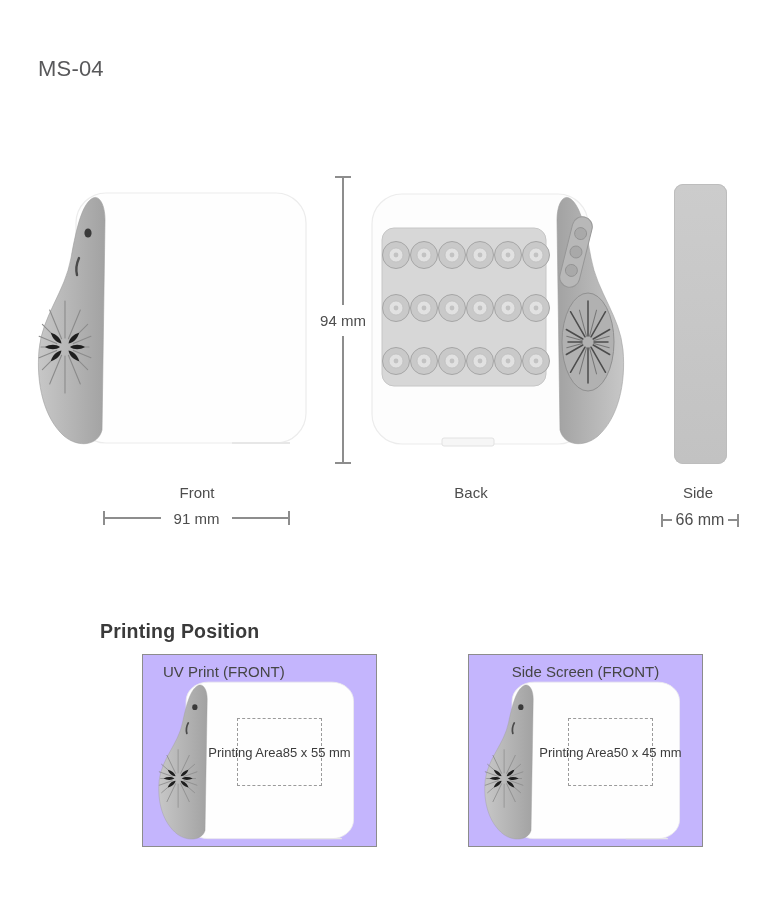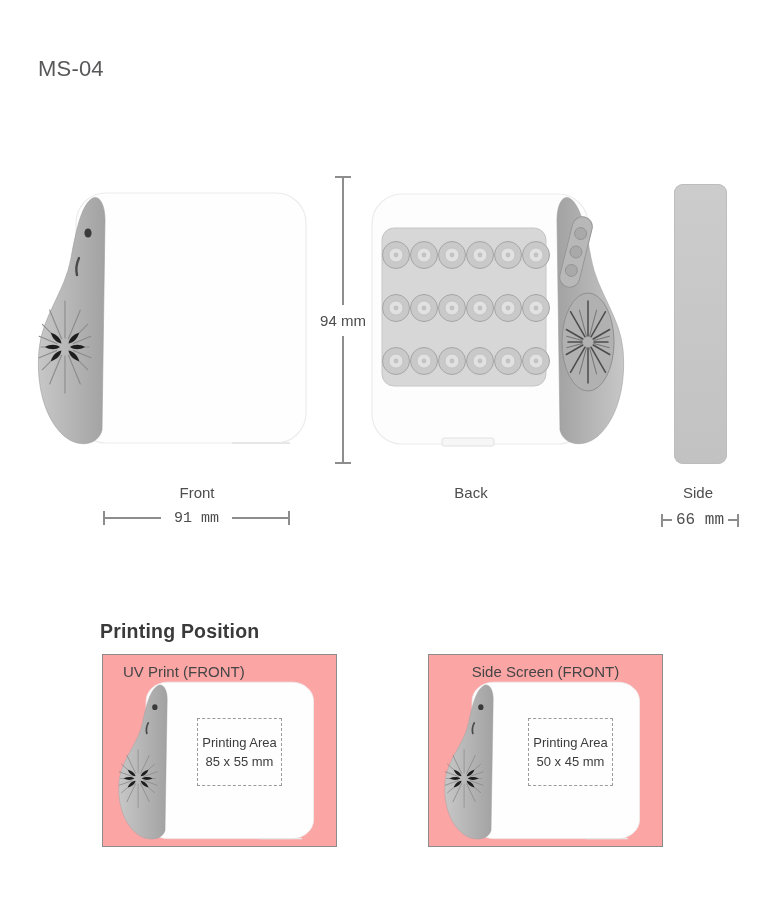--- a/index.html
+++ b/index.html
@@ -22,42 +22,42 @@
   
   .vdim{left:318px;top:176px;width:50px;height:288px;display:flex;flex-direction:column;align-items:center;}
   .vdim .cap{width:16px;height:2px;background:#8d8d8d;flex:0 0 auto;}
   .vdim .vline{width:2px;background:#8d8d8d;flex:1 1 auto;}
   .dim-text{font-size:15px;color:#4d4d4d;white-space:nowrap;}
   .vdim .dim-text{margin:7px 16px;text-align:center;}
 
   .hdim{display:flex;align-items:center;height:16px;}
   .hdim .cap{width:2px;height:14px;background:#8d8d8d;flex:0 0 auto;}
   .hdim .hline{height:2px;background:#8d8d8d;flex:1 1 auto;}
-  .hdim .dim-text{margin:0 13px;font-family:Liberation Mono, monospace;}
+  .hdim .dim-text{margin:0 13px;}
   .hdim-front{left:103px;top:510px;width:187px;}
   .hdim-side{left:661px;top:512px;width:78px;}
   .hdim-side .cap{height:13px;}
   .hdim-side .dim-text{margin:0 4px;font-size:16px;}
 
   .view-label{font-size:15px;color:#4d4d4d;text-align:center;width:90px;}
   .lbl-front{left:152px;top:484px;}
   .lbl-back{left:426px;top:484px;}
   .lbl-side{left:653px;top:484px;}
 
   
   .printing-heading{left:100px;top:620px;font-size:19.5px;font-weight:600;color:#3a3a3a;letter-spacing:.2px;}
-  .panel{top:654px;width:233px;height:191px;border:1px solid #8c8c8c;background:#fca5a5;}
+  .panel{top:654px;width:233px;height:191px;border:1px solid #8c8c8c;background:#c4b5fd;margin-left:40px;}
   .panel-uv{left:102px;}
   .panel-silk{left:428px;}
   .panel-title{position:absolute;top:8px;left:0;right:0;font-size:15px;color:#454545;}
   .panel-uv .panel-title{text-align:left;padding-left:20px;}
   .panel-silk .panel-title{text-align:center;}
   .thumb-svg{position:absolute;left:14px;top:24px;width:198px;height:164px;}
   .print-area{position:absolute;top:63px;width:83px;height:66px;border:1.4px dashed #9b9b9b;
-    display:flex;flex-direction:column;align-items:center;justify-content:center;
+    display:flex;flex-direction:row;align-items:center;justify-content:center;
     font-size:13px;line-height:19px;color:#3c3c3c;text-align:center;white-space:nowrap;}
   .panel-uv .print-area{left:94px;}
   .panel-silk .print-area{left:99px;}
 
   .hidden-defs{position:absolute;width:0;height:0;overflow:hidden;}
 </style>
 </head>
 <body>
 
 <svg class="hidden-defs" aria-hidden="true">

